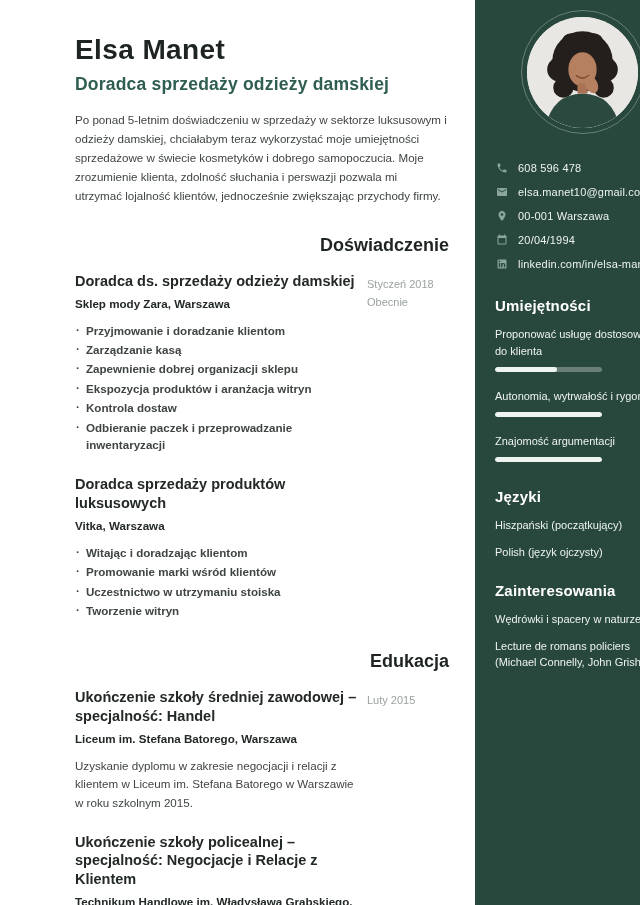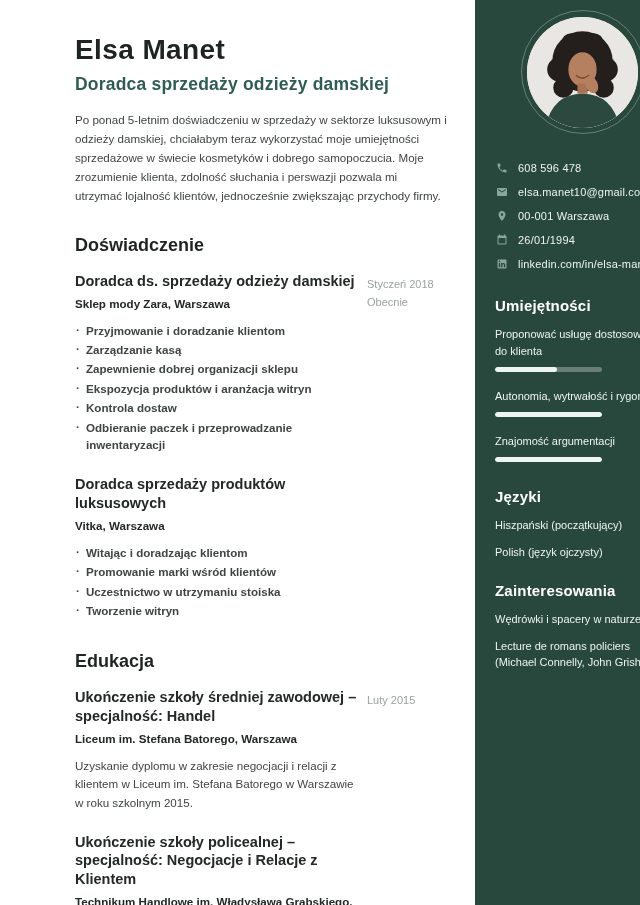--- a/index.html
+++ b/index.html
@@ -38,21 +38,21 @@
     font-size:17.5px;font-weight:700;color:var(--accent);
     letter-spacing:.2px;
   }
   .summary{
     margin-top:15px;
     font-size:11.6px;line-height:1.64;color:var(--body-text);
     max-width:372px;
   }
   .section-heading{
     font-size:18px;font-weight:700;color:var(--heading-text);
-    margin-top:30px;margin-bottom:16px;
+    margin-top:30px;margin-bottom:16px;text-align:right;
   }
   .entry{display:flex;margin-bottom:20px;}
   .entry-left{width:288px;}
   .entry-dates{
     width:86px;padding-left:4px;
     font-size:11px;color:var(--muted-date);line-height:1.65;
     padding-top:3px;
   }
   .entry-title{
     font-size:14.5px;font-weight:700;color:#23292           7;
@@ -256,21 +256,21 @@
             </svg>
         </span>
         <span class="c-text">00-001 Warszawa</span>
       </li>
       <li>
         <span class="c-icon">
           <svg viewBox="0 0 24 24">
               <path d="M19 3h-1V1h-2v2H8V1H6v2H5c-1.1 0-2 .9-2 2v14c0 1.1.9 2 2 2h14c1.1 0 2-.9 2-2V5c0-1.1-.9-2-2-2zm0 16H5V8h14v11z"></path>
             </svg>
         </span>
-        <span class="c-text">26/01/1994</span>
+        <span class="c-text">20/04/1994</span>
       </li>
       <li>
         <span class="c-icon">
           <svg viewBox="0 0 24 24">
               <path d="M19 3a2 2 0 0 1 2 2v14a2 2 0 0 1-2 2H5a2 2 0 0 1-2-2V5a2 2 0 0 1 2-2h14m-.5 15.5v-5.3a3.26 3.26 0 0 0-3.26-3.26c-.85 0-1.84.52-2.32 1.3v-1.11h-2.79v8.37h2.79v-4.93c0-.77.62-1.4 1.39-1.4a1.4 1.4 0 0 1 1.4 1.4v4.93h2.79M6.88 8.56a1.68 1.68 0 0 0 1.68-1.68c0-.93-.75-1.69-1.68-1.69a1.69 1.69 0 0 0-1.69 1.69c0 .93.76 1.68 1.69 1.68m1.39 9.94v-8.37H5.5v8.37h2.77z"></path>
             </svg>
         </span>
         <span class="c-text">linkedin.com/in/elsa-manet</span>
       </li>
     </ul>

